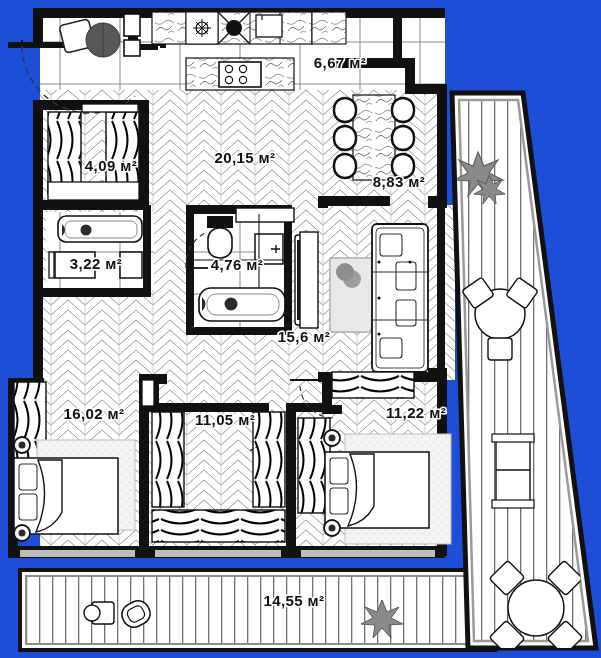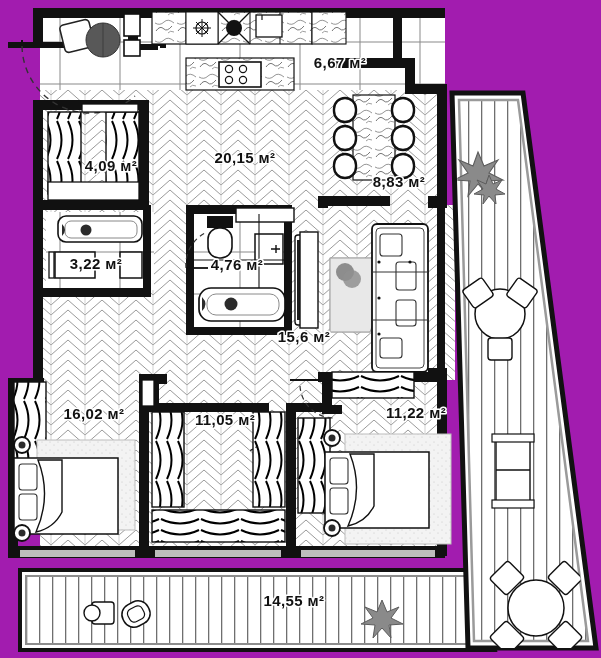--- a/index.html
+++ b/index.html
@@ -1,17 +1,17 @@
 <!DOCTYPE html>
 <html><head>
 <meta charset="utf-8">
 <style>
   html,body{margin:0;padding:0;background:#ffffff;}
   body{width:601px;height:658px;overflow:hidden;font-family:"Liberation Sans",sans-serif;}
-  #plan{position:relative;width:601px;height:658px;background:#a21caf;text-decoration:underline;}
+  #plan{position:relative;width:601px;height:658px;background:#1d4ed8;text-decoration:underline;}
   svg#floorplan{position:absolute;left:0;top:0;width:601px;height:658px;display:block;}
   .area-label{
     font-family:"Liberation Sans",sans-serif;
     font-weight:700;
     font-size:15px;
     fill:#111;
     stroke:#ffffff;
     stroke-width:3.2px;
     paint-order:stroke fill;
     stroke-linejoin:round;

